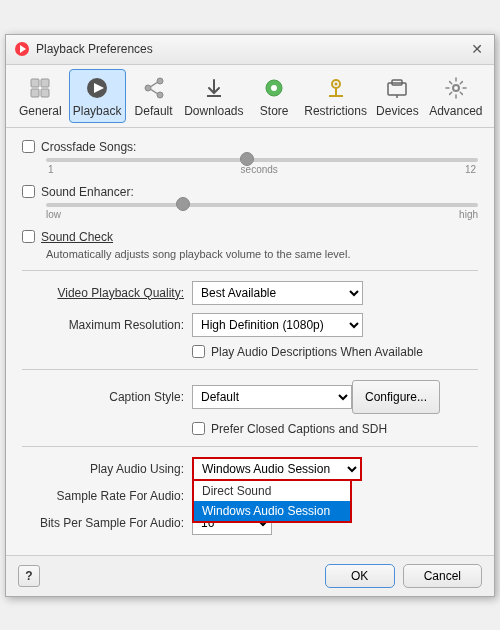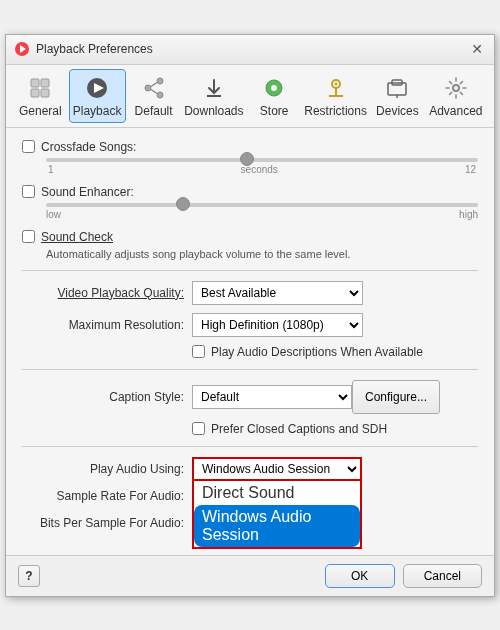--- a/index.html
+++ b/index.html
@@ -225,24 +225,23 @@
       top: 22px;
       left: 0;
       min-width: 160px;
       background: white;
       border: 2px solid #cc0000;
       z-index: 10;
       list-style: none;
     }
     .dropdown-open li {
       padding: 3px 8px;
-      font-size: 16px;
+      font-size: 12px;
       cursor: pointer;
       color: #333;
-      border-radius: 8px;
     }
     .dropdown-open li.selected {
       background: #0078d7;
       color: white;
     }
 
     
     .footer {
       display: flex;
       justify-content: space-between;

